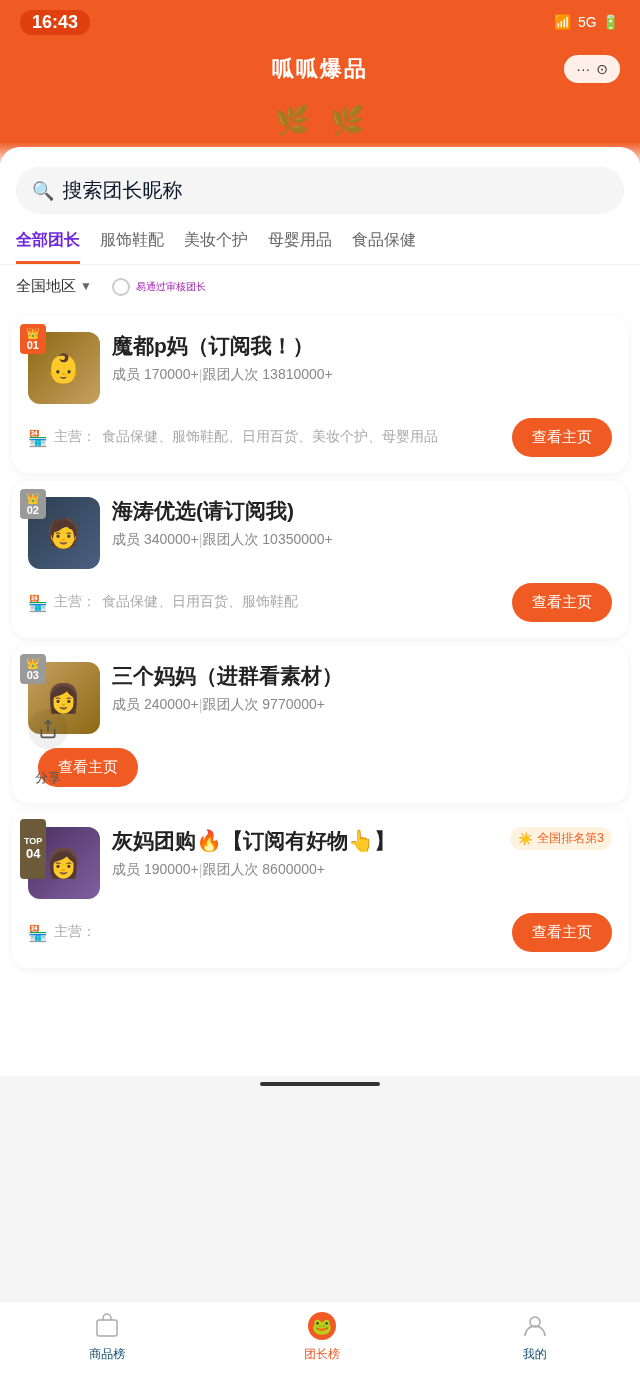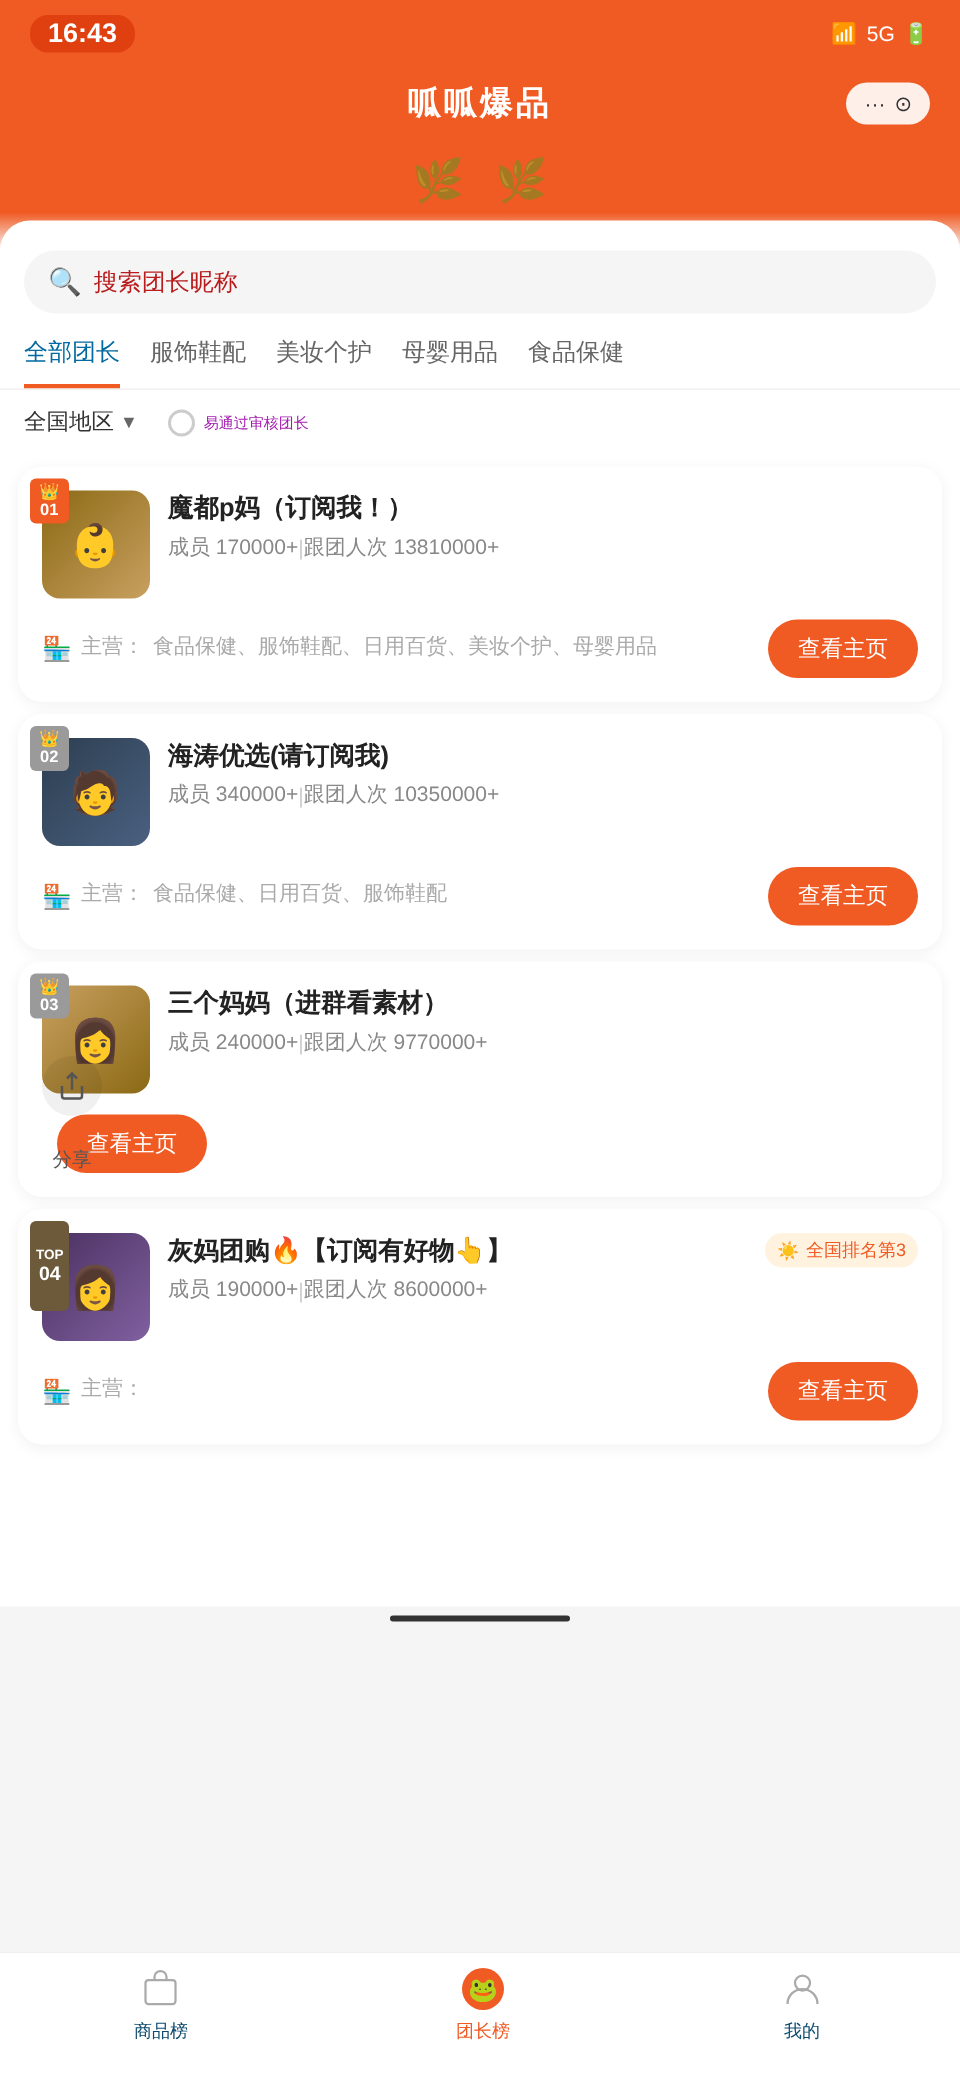--- a/index.html
+++ b/index.html
@@ -97,42 +97,42 @@
     .search-bar {
       margin: 0 16px 16px;
       background: #f5f5f5;
       border-radius: 25px;
       display: flex;
       align-items: center;
       padding: 10px 16px;
       gap: 8px;
     }
     .search-icon { color: #aaa; font-size: 18px; }
-    .search-placeholder { color: #b91c1c; font-size: 16px; }
+    .search-placeholder { color: #0f172a; font-size: 20px; }
 
     
     .tabs {
       display: flex;
       padding: 0 16px;
       gap: 20px;
       border-bottom: 1px solid #f0f0f0;
       overflow-x: auto;
       scrollbar-width: none;
     }
     .tabs::-webkit-scrollbar { display: none; }
     .tab-item {
       font-size: 16px;
       color: #666;
       padding-bottom: 10px;
       white-space: nowrap;
       flex-shrink: 0;
     }
     .tab-item.active {
-      color: #0369a1;
-      font-weight: 400;
+      color: #6d28d9;
+      font-weight: 700;
       border-bottom: 3px solid #f05a23;
     }
 
     
     .filter-row {
       display: flex;
       align-items: center;
       padding: 12px 16px;
       gap: 20px;
       font-family: Liberation Serif, serif;
@@ -204,21 +204,21 @@
       height: 72px;
       border-radius: 12px;
       display: flex;
       align-items: center;
       justify-content: center;
       font-size: 28px;
     }
 
     .card-info { flex: 1; }
     .card-name {
-      font-size: 17px;
+      font-size: 21px;
       font-weight: 700;
       color: #222;
       margin-bottom: 6px;
     }
     .card-stats {
       font-size: 14px;
       color: #888;
       display: flex;
       align-items: center;
       gap: 0;

